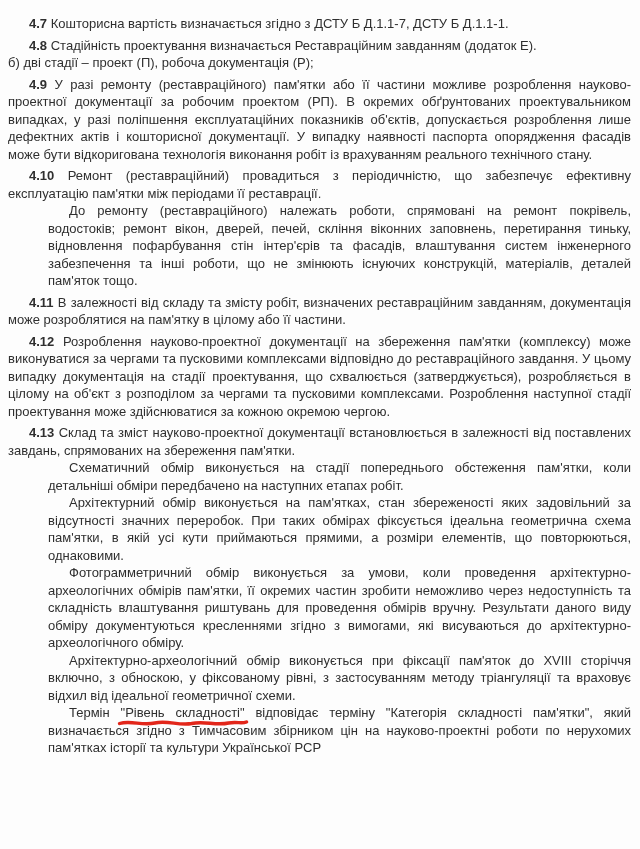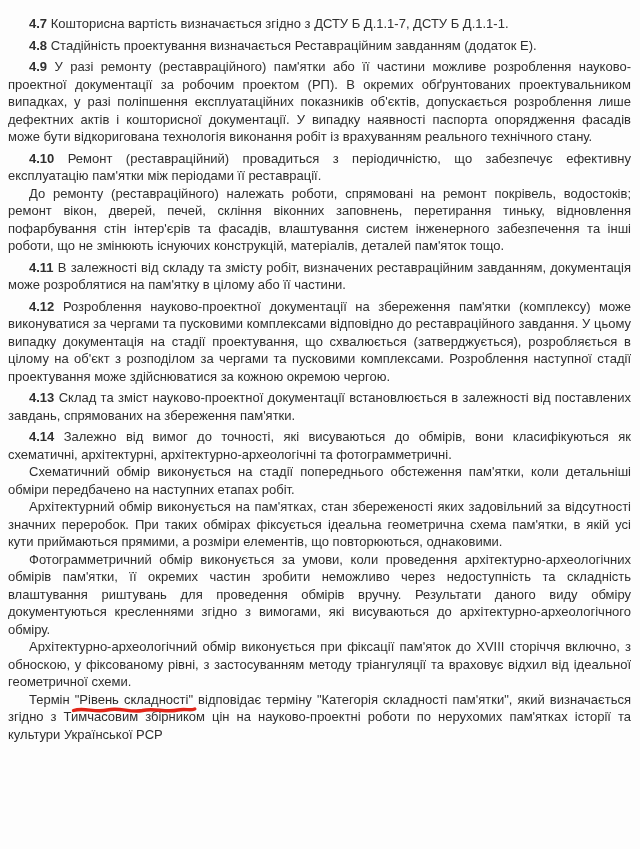--- a/index.html
+++ b/index.html
@@ -21,20 +21,21 @@
   p.para{
     margin:0;
     text-align:justify;
   }
   p.section{
     text-indent:21px;
     margin-top:4px;
   }
   p.inner{
     text-indent:21px;
+    margin-left:40px;
   }
   p.flush{
     text-indent:0;
     text-align:left;
   }
   .num{font-weight:bold;}
   .red-mark{
     position:relative;
     white-space:nowrap;
   }
@@ -56,34 +57,34 @@
 </style>
 </head>
 <body style="background: rgb(253, 253, 253);">
 
 <div class="page" style="color: rgb(47, 47, 47);">
 
   <p class="para section"><span class="num">4.7</span> <span>Кошторисна вартість визначається згідно з ДСТУ Б Д.1.1-7, ДСТУ Б Д.1.1-1.</span></p>
 
   <p class="para section"><span class="num">4.8</span> <span>Стадійність проектування визначається Реставраційним завданням (додаток Е).</span></p>
 
+  <p class="para flush">б) дві стадії – проект (П), робоча документація (Р);</p>
 
   <p class="para section"><span class="num">4.9</span> <span>У разі ремонту (реставраційного) пам'ятки або її частини можливе розроблення науково-проектної документації за робочим проектом (РП). В окремих обґрунтованих проектувальником випадках, у разі поліпшення експлуатаційних показників об'єктів, допускається розроблення лише дефектних актів і кошторисної документації. У випадку наявності паспорта опорядження фасадів може бути відкоригована технологія виконання робіт із врахуванням реального технічного стану.</span></p>
 
   <p class="para section"><span class="num">4.10</span> <span>Ремонт (реставраційний) провадиться з періодичністю, що забезпечує ефективну експлуатацію пам'ятки між періодами її реставрації.</span></p>
 
   <p class="para inner">До ремонту (реставраційного) належать роботи, спрямовані на ремонт покрівель, водостоків; ремонт вікон, дверей, печей, скління віконних заповнень, перетирання тиньку, відновлення пофарбування стін інтер'єрів та фасадів, влаштування систем інженерного забезпечення та інші роботи, що не змінюють існуючих конструкцій, матеріалів, деталей пам'яток тощо.</p>
 
   <p class="para section"><span class="num">4.11</span> <span>В залежності від складу та змісту робіт, визначених реставраційним завданням, документація може розроблятися на пам'ятку в цілому або її частини.</span></p>
 
   <p class="para section"><span class="num">4.12</span> <span>Розроблення науково-проектної документації на збереження пам'ятки (комплексу) може виконуватися за чергами та пусковими комплексами відповідно до реставраційного завдання. У цьому випадку документація на стадії проектування, що схвалюється (затверджується), розробляється в цілому на об'єкт з розподілом за чергами та пусковими комплексами. Розроблення наступної стадії проектування може здійснюватися за кожною окремою чергою.</span></p>
 
   <p class="para section"><span class="num">4.13</span> <span>Склад та зміст науково-проектної документації встановлюється в залежності від поставлених завдань, спрямованих на збереження пам'ятки.</span></p>
 
-  <p class="para section"><span class="num">4.14</span> <span>Залежно від вимог до точності, які висуваються до обмірів, вони класифікуються як схематичні, архітектурні, архітектурно-археологічні та фотограмметричні.</span></p>
 
   <p class="para inner">Схематичний обмір виконується на стадії попереднього обстеження пам'ятки, коли детальніші обміри передбачено на наступних етапах робіт.</p>
   <p class="para inner">Архітектурний обмір виконується на пам'ятках, стан збереженості яких задовільний за відсутності значних переробок. При таких обмірах фіксується ідеальна геометрична схема пам'ятки, в якій усі кути приймаються прямими, а розміри елементів, що повторюються, однаковими.</p>
   <p class="para inner">Фотограмметричний обмір виконується за умови, коли проведення архітектурно-археологічних обмірів пам'ятки, її окремих частин зробити неможливо через недоступність та складність влаштування риштувань для проведення обмірів вручну. Результати даного виду обміру документуються кресленнями згідно з вимогами, які висуваються до архітектурно-археологічного обміру.</p>
   <p class="para inner">Архітектурно-археологічний обмір виконується при фіксації пам'яток до XVIII сторіччя включно, з обноскою, у фіксованому рівні, з застосуванням методу тріангуляції та враховує відхил від ідеальної геометричної схеми.</p>
 
 
   <p class="para inner"><span>Термін </span><span class="red-mark"><span>"Рівень складності"</span><svg viewBox="0 0 120 10" preserveAspectRatio="none" aria-hidden="true">
           <path d="M1.5,6.5 C12,3 22,9 34,6 C46,3 56,9 68,6.5 C80,3.5 90,9 102,6 C110,4.5 114,7 118.5,5"></path>
         </svg></span><span> відповідає терміну "Категорія складності пам'ятки", який визначається згідно з Тимчасовим збірником цін на науково-проектні роботи по нерухомих пам'ятках історії та культури Української РСР </span></p>

